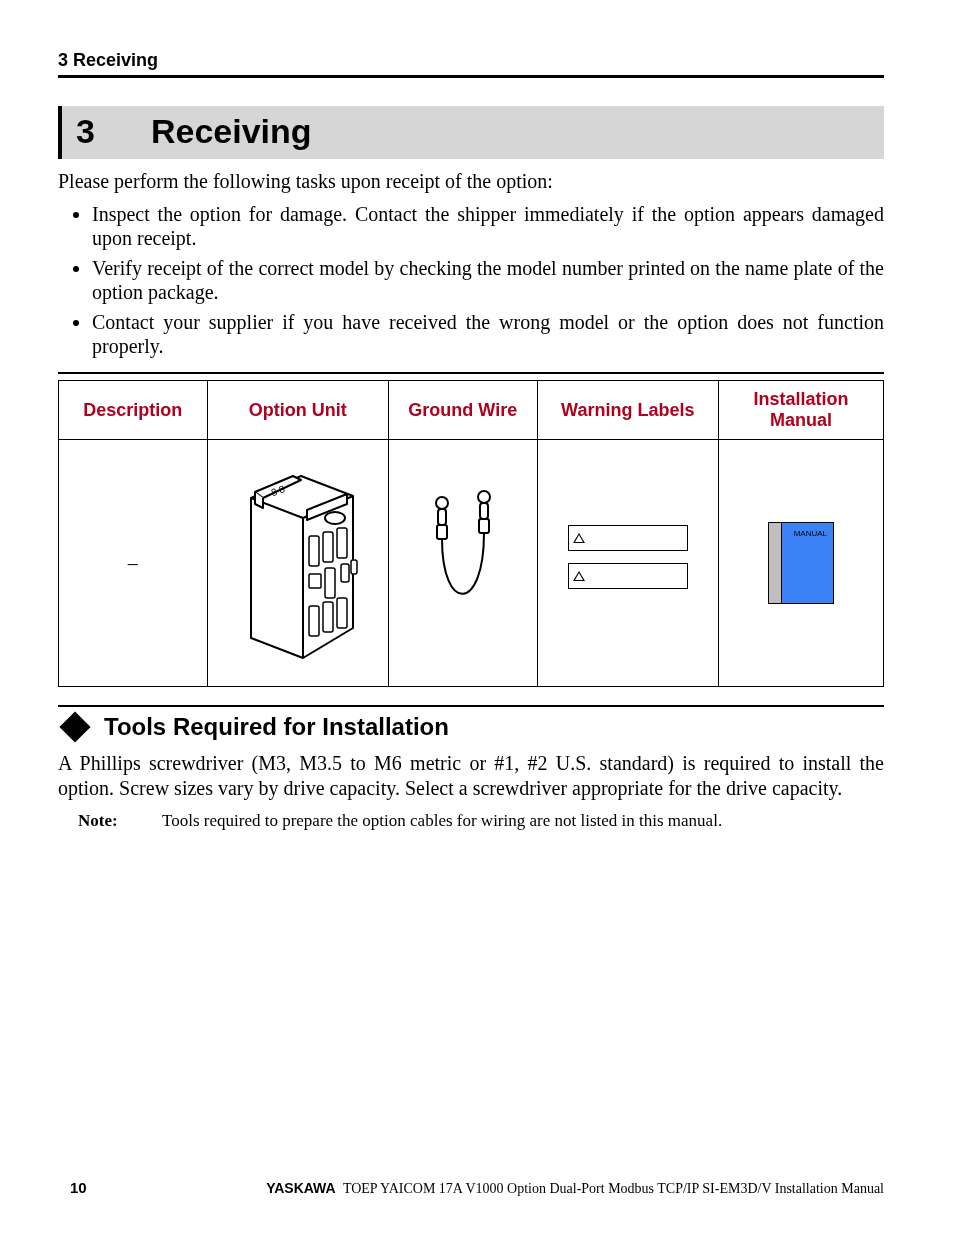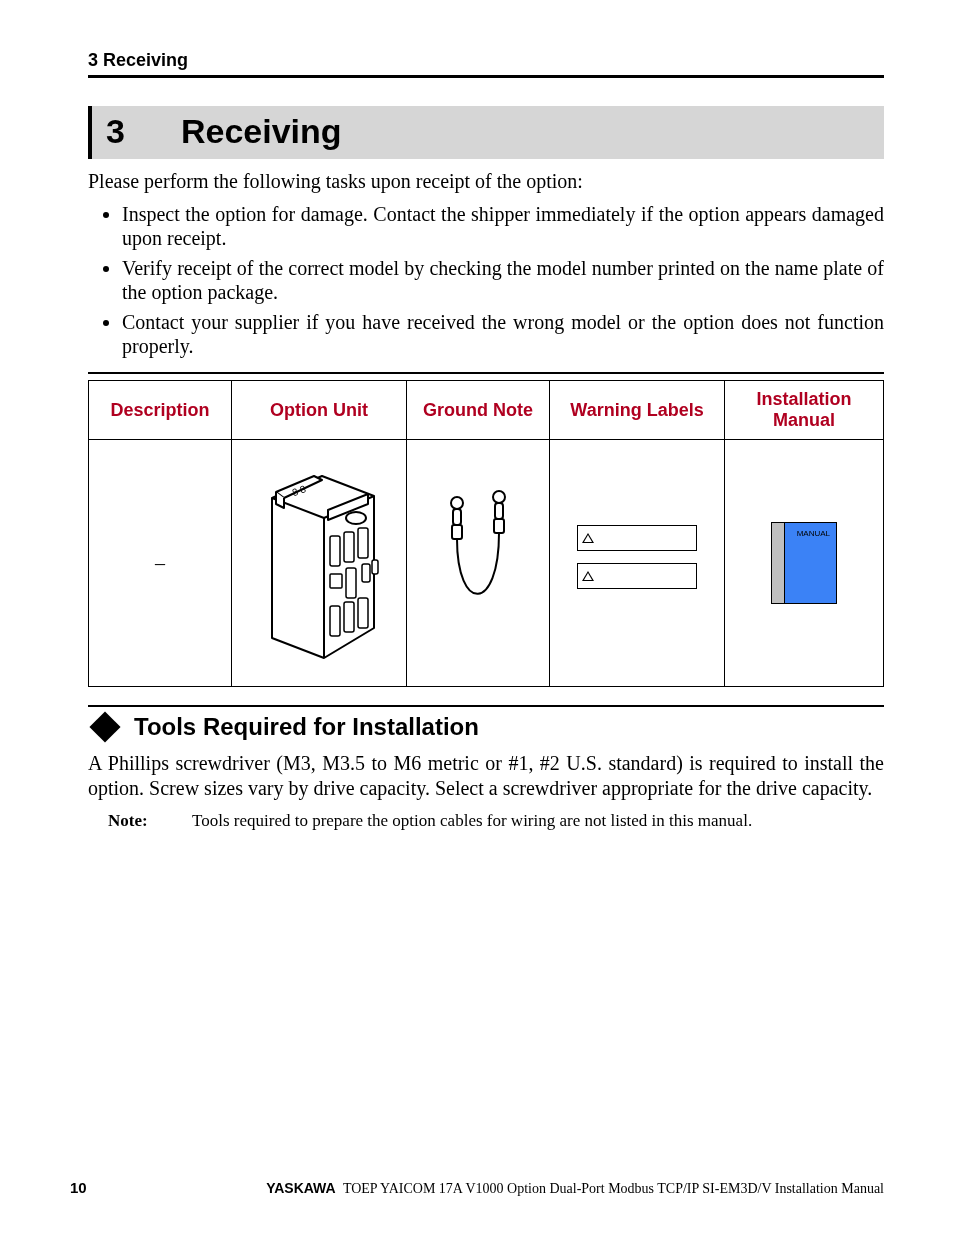--- a/index.html
+++ b/index.html
@@ -7,21 +7,21 @@
     padding: 0;
     font-family: "Times New Roman", Times, serif;
     background: #fff;
     color: #000;
     width: 954px;
     height: 1241px;
     position: relative;
     box-sizing: border-box;
   }
   .page {
-    padding: 50px 70px 40px 88px;
+    padding: 50px 70px 40px 58px;
     box-sizing: border-box;
     height: 100%;
     position: relative;
   }
   .running-header {
     font-family: Arial, Helvetica, sans-serif;
     font-weight: bold;
     font-size: 18px;
     border-bottom: 3px solid #000;
     padding-bottom: 4px;
@@ -183,21 +183,21 @@
       <col style="width:18%">
         <col style="width:22%">
         <col style="width:18%">
         <col style="width:22%">
         <col style="width:20%">
     </colgroup>
     <tbody>
         <tr>
       <th>Description</th>
       <th>Option Unit</th>
-      <th>Ground Note</th>
+      <th>Ground Wire</th>
       <th>Warning Labels</th>
       <th>Installation Manual</th>
     </tr>
     <tr>
       <td class="img-cell"><span class="dash">–</span></td>
       <td class="img-cell">
         <svg width="150" height="210" viewBox="0 0 150 210">
           <g fill="#fff" stroke="#000" stroke-width="2" stroke-linejoin="round">
             <polygon points="28,40 78,18 130,38 130,170 80,200 28,180"></polygon>
             <polyline points="28,40 80,60 130,38"></polyline>

